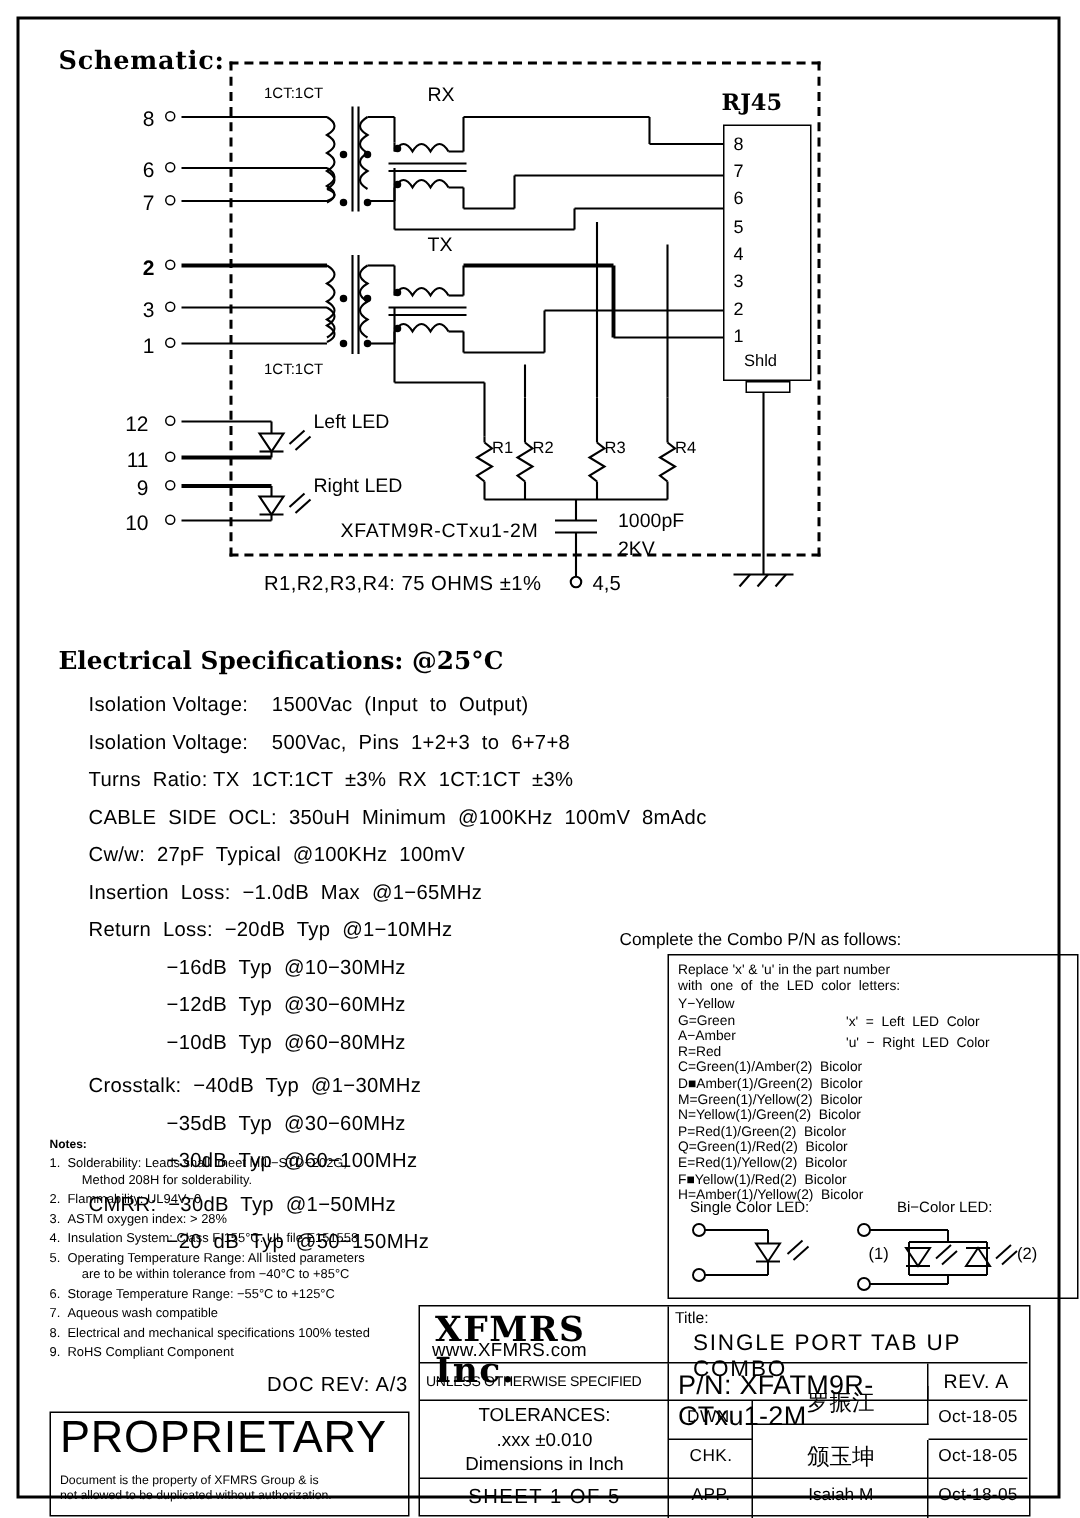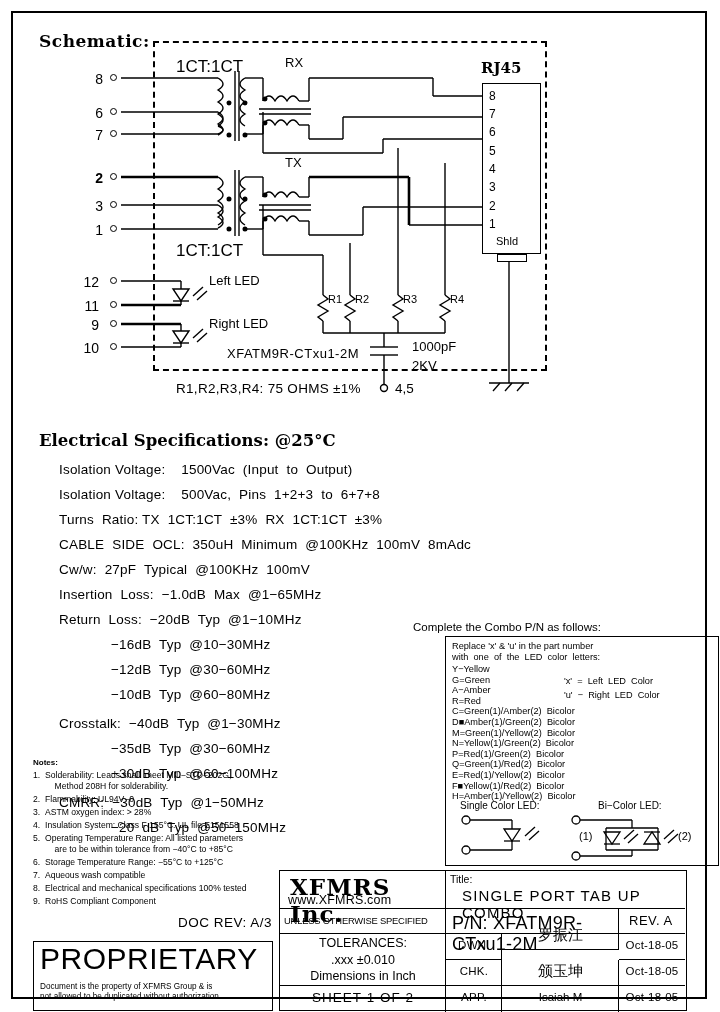--- a/index.html
+++ b/index.html
@@ -7,21 +7,21 @@
   #sheet{position:absolute;left:11px;top:11px;width:696px;height:988px;border:2px solid #000;box-sizing:border-box;}
   .abs{position:absolute;}
 
   
   #schem-title{left:26px;top:18px;font-family:"DejaVu Serif",serif;font-weight:bold;font-size:17px;letter-spacing:.5px;}
   #dash-box{left:140px;top:28px;width:394px;height:330px;border:2px dashed #000;box-sizing:border-box;}
 
   .pinlbl{font-size:14px;font-family:"Liberation Sans",sans-serif;text-align:right;width:18px;}
   .pincirc{width:7px;height:7px;border:1.5px solid #000;border-radius:50%;box-sizing:border-box;background:#fff;}
 
-  .sublbl{font-size:17px;}
+  .sublbl{font-size:10px;}
   .biglbl{font-size:13px;}
   #rj45lbl{font-family:"DejaVu Serif",serif;font-weight:bold;font-size:15px;}
 
   #rj45box{border:1.5px solid #000;box-sizing:border-box;background:#fff;}
   .rjpin{font-size:12px;}
   #rjshld{font-size:11px;}
   #rjtab{border:1.5px solid #000;box-sizing:border-box;background:#fff;}
 
   .rlbl{font-size:11px;}
   .capl{font-size:13px;}
@@ -422,21 +422,21 @@
     <div class="cell bB" style="left:339px;top:38px;width:66px;height:25px;">
       <div class="abs" id="rev" style="left:10px;top:4px;">REV.  A</div>
     </div>
 
     <div class="cell bR bB" style="left:0;top:63px;width:166px;height:52px;">
       <div class="abs tolln" style="left:0;top:2px;width:166px;text-align:center;">TOLERANCES:</div>
       <div class="abs tolln" style="left:0;top:19px;width:166px;text-align:center;">.xxx  ±0.010</div>
       <div class="abs tolln" style="left:0;top:35px;width:166px;text-align:center;">Dimensions  in  Inch</div>
     </div>
     <div class="cell bR" style="left:0;top:115px;width:166px;height:26px;">
-      <div class="abs" id="sheet-l" style="left:0;top:4px;width:166px;text-align:center;">SHEET  1  OF  2</div>
+      <div class="abs" id="sheet-l" style="left:0;top:4px;width:166px;text-align:center;">SHEET  1  OF  5</div>
     </div>
 
     <div id="tb-rows">
         <div class="cell bR bB" style="left: 166px; top: 63px; width: 56px; height: 26px;">
           <div class="abs dck" style="left: 0px; top: 5px; width: 56px; text-align: center;">DWN.</div>
         </div>
         <div class="cell bR bB" style="left: 222px; top: 53px; width: 117px; height: 26px;">
           <div class="abs dcv" style="left: 0px; top: 2px; width: 117px; text-align: center;">罗振江</div>
         </div>
         <div class="cell bB" style="left: 339px; top: 63px; width: 66px; height: 26px;">

